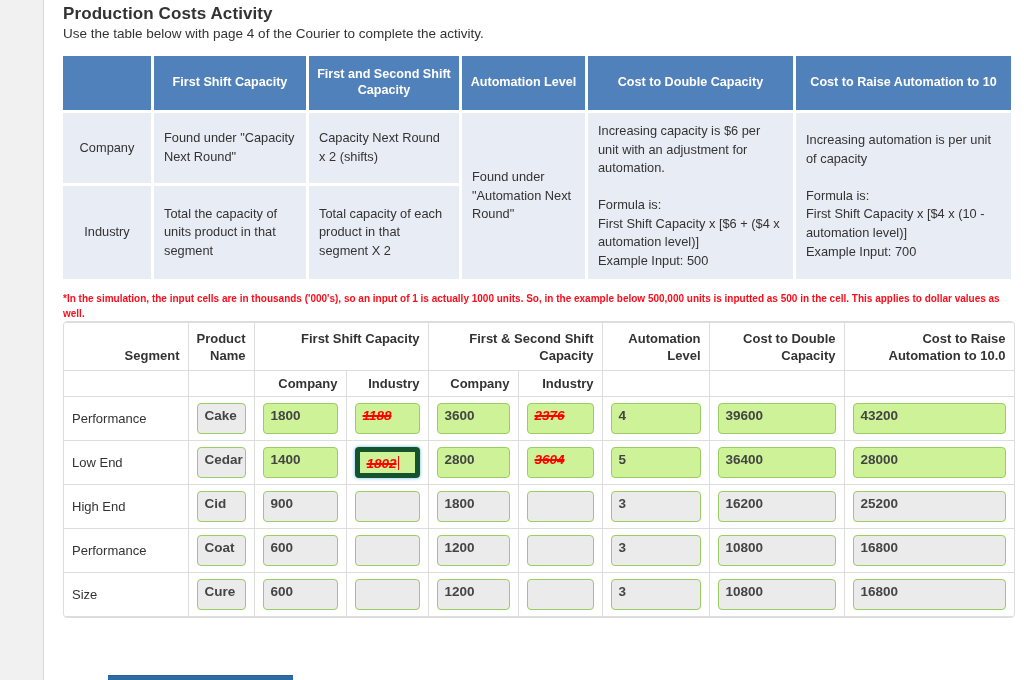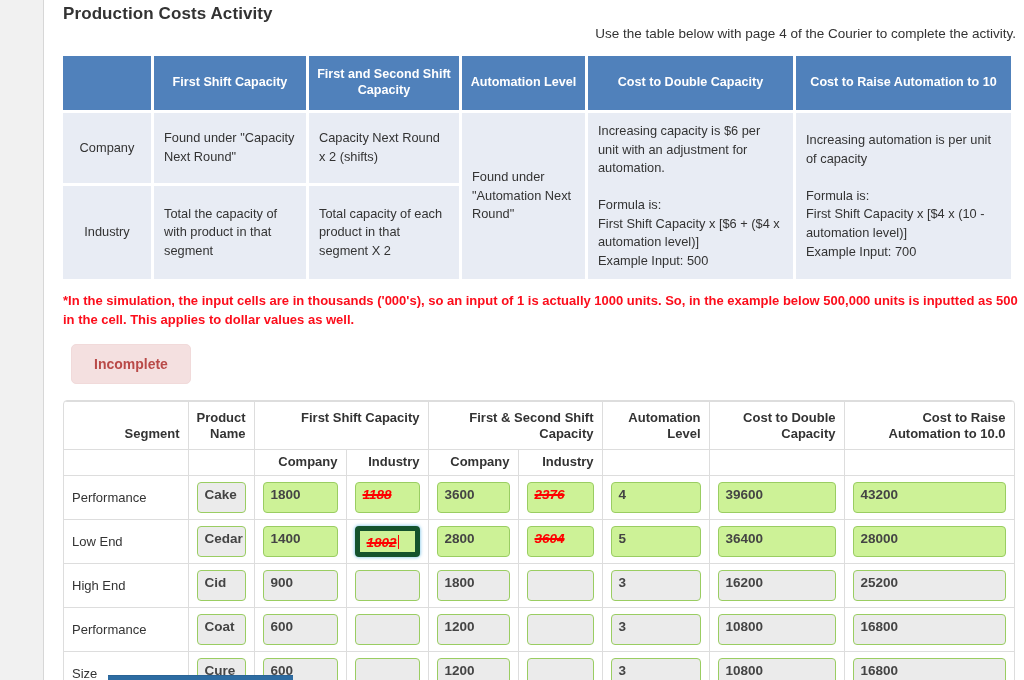--- a/index.html
+++ b/index.html
@@ -23,21 +23,21 @@
     position: absolute; left: 45px; top: 0; right: 0; bottom: 0;
     padding: 0 8px 0 18px;
     overflow: hidden;
   }
 
   h1.page-title {
     font-size: 17px; font-weight: bold; color: #333333;
     margin: 4px 0 2px 0; letter-spacing: 0.1px;
   }
   p.page-sub {
-    font-size: 13.5px; color: #333333; margin: 0 0 12px 0; text-align: right;
+    font-size: 13.5px; color: #333333; margin: 0 0 12px 0;
   }
 
   
   table.ref {
     border-collapse: separate;
     border-spacing: 3px;
     width: 952px;
     margin-left: -3px;
     table-layout: fixed;
   }
@@ -60,21 +60,21 @@
     vertical-align: middle;
     line-height: 1.45;
     white-space: pre-line;
   }
   table.ref td.rowlabel { text-align: center; vertical-align: middle; }
 
   
   .note {
     color: #fc0d1b;
     font-weight: bold;
-    font-size: 13px;
+    font-size: 10px;
     line-height: 1.45;
     margin: 10px 0 0 0;
     width: 955px;
   }
 
   
   .badge-wrap { margin: 14px 0 16px 8px; }
   .badge {
     display: inline-block;
     background: #f4e0e0;
@@ -228,31 +228,28 @@
 First Shift Capacity x [$6 + ($4 x automation level)]
 Example Input: 500</td>
           <td rowspan="2">Increasing automation is per unit of capacity
 
 Formula is:
 First Shift Capacity x [$4 x (10 - automation level)]
 Example Input: 700</td>
         </tr>
         <tr>
           <td class="rowlabel">Industry</td>
-          <td>Total the capacity of with product in that segment</td>
+          <td>Total the capacity of units product in that segment</td>
           <td>Total capacity of each product in that segment X 2</td>
         </tr>
       </tbody>
     </table>
 
     <p class="note">*In the simulation, the input cells are in thousands ('000's), so an input of 1 is actually 1000 units. So, in the example below 500,000 units is inputted as 500 in the cell. This applies to dollar values as well.</p>
 
-    <div class="badge-wrap">
-      <span class="badge">Incomplete</span>
-    </div>
 
     <div class="panel">
 
       <table class="cap">
         <colgroup>
           <col class="c-seg">
             <col class="c-prod">
             <col class="c-fs-co">
             <col class="c-fs-in">
           <col class="c-fss-co">

